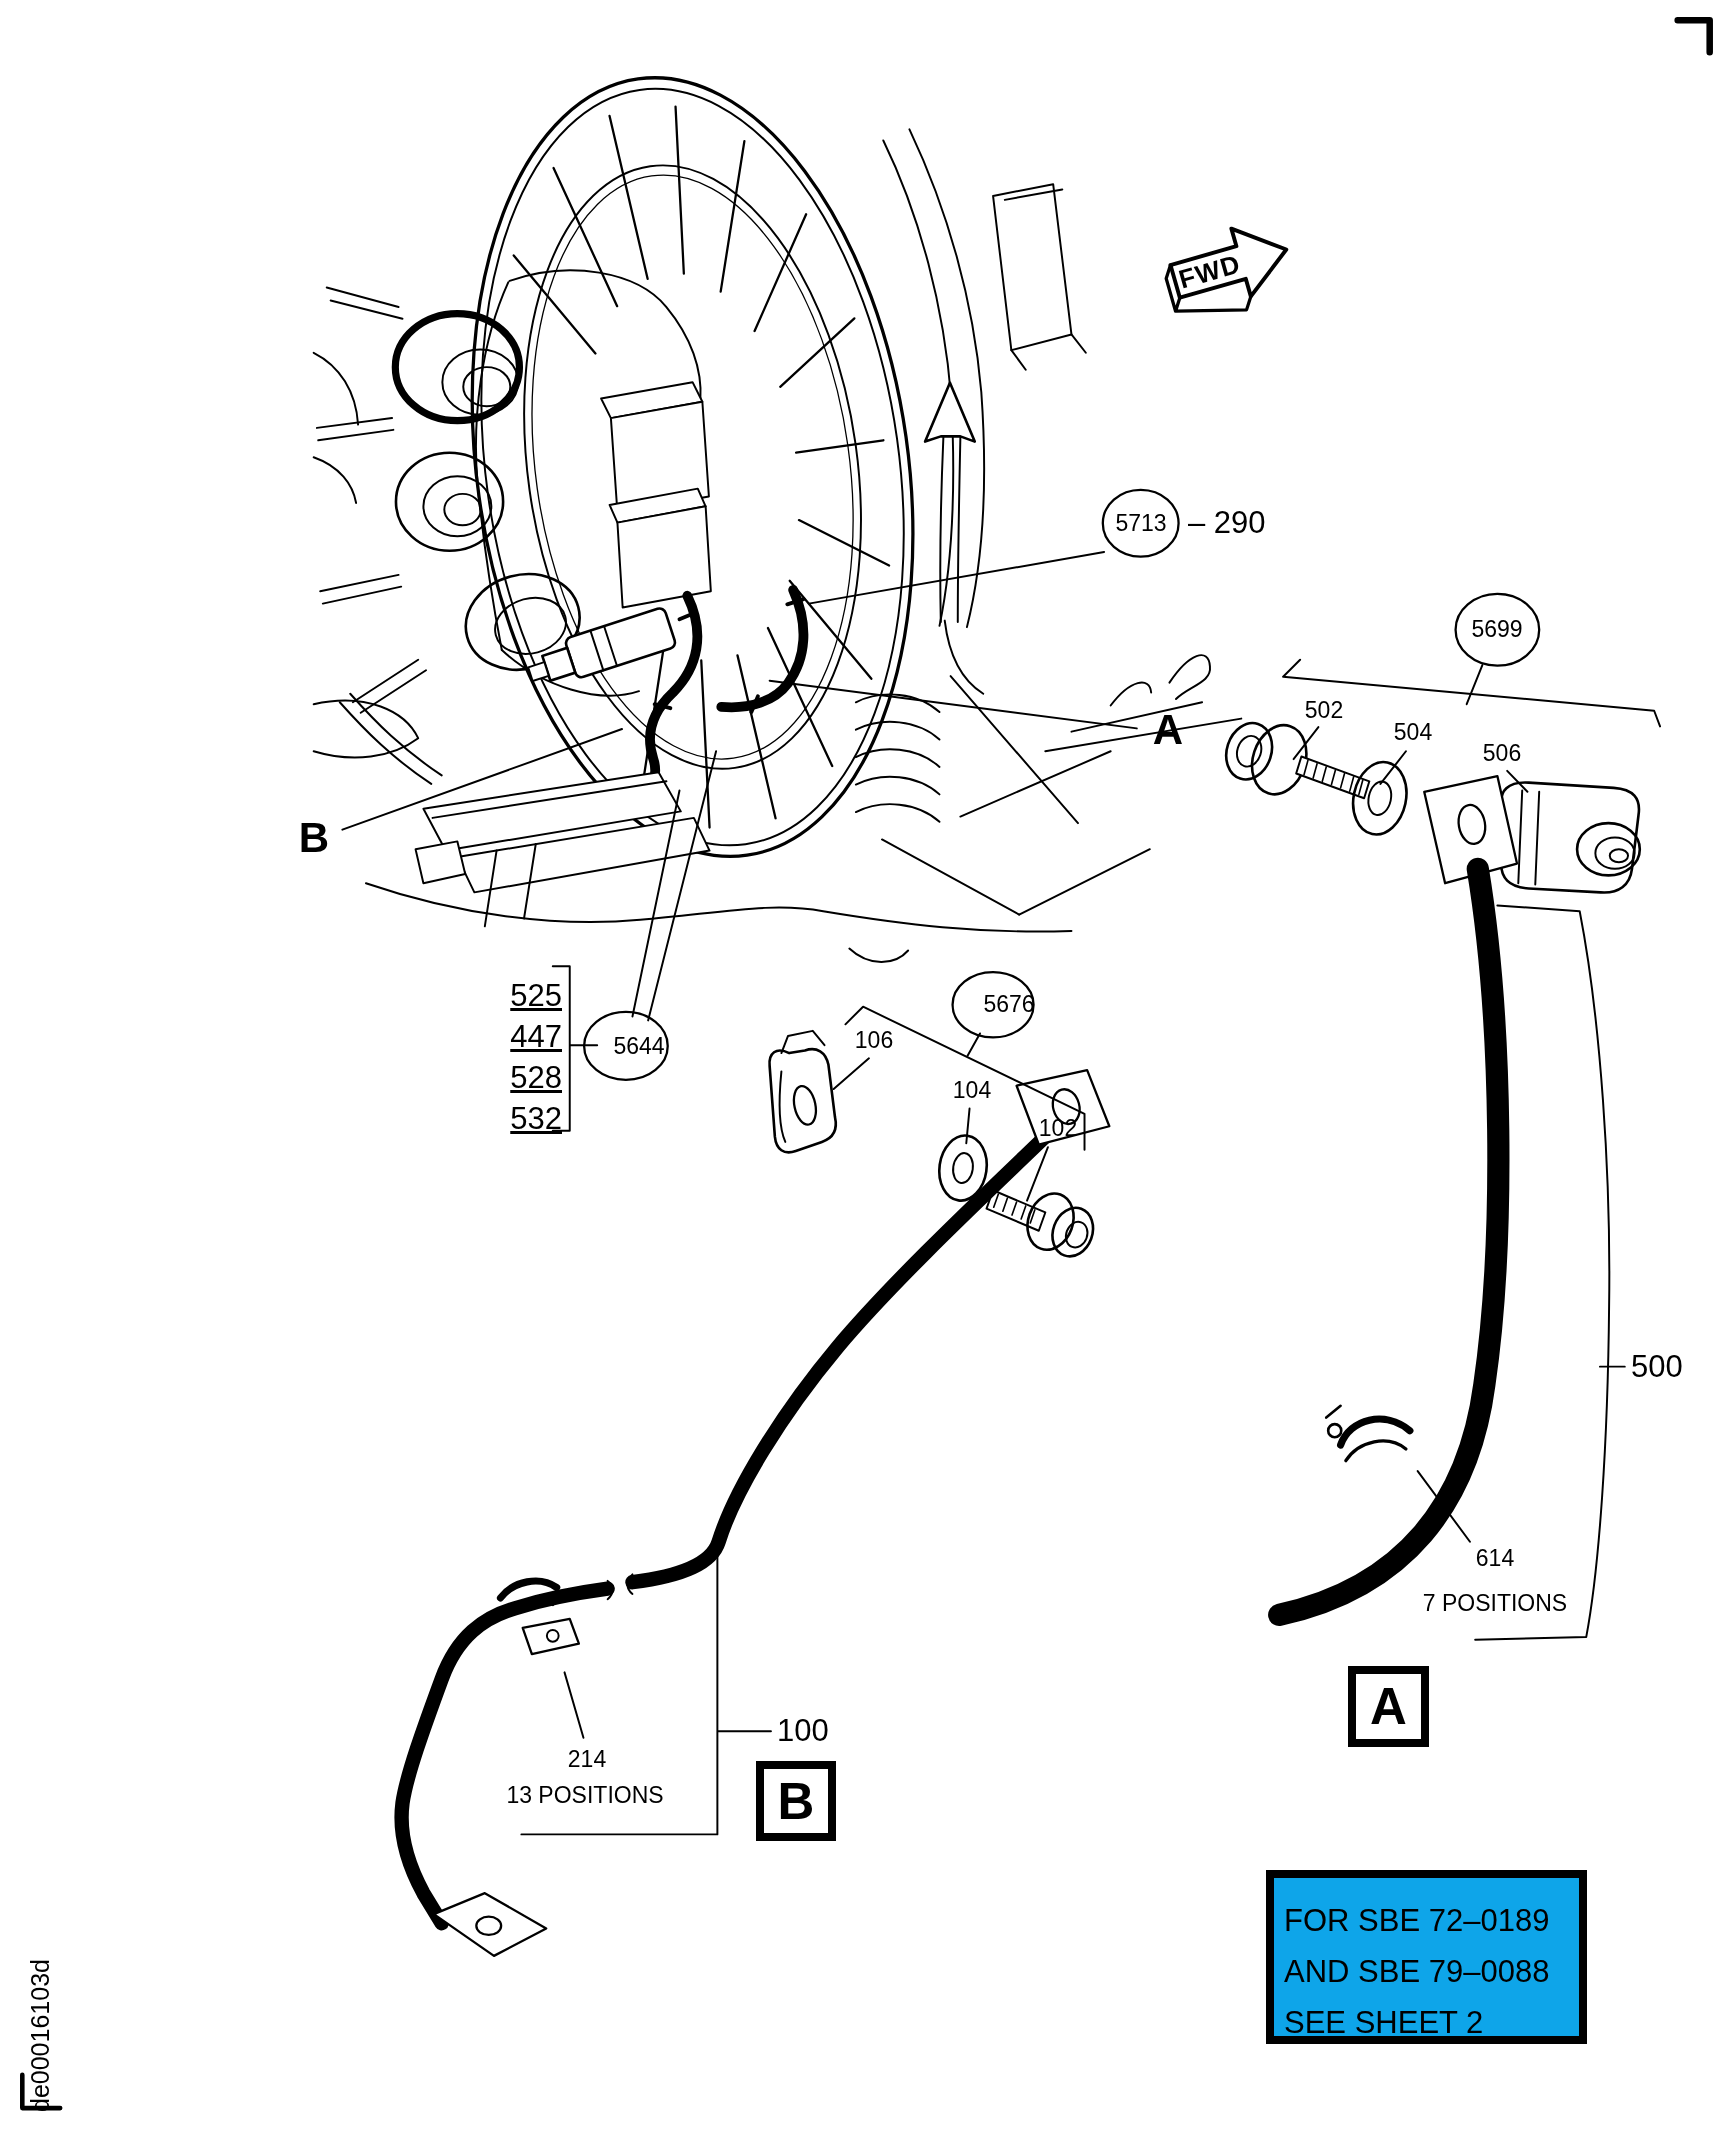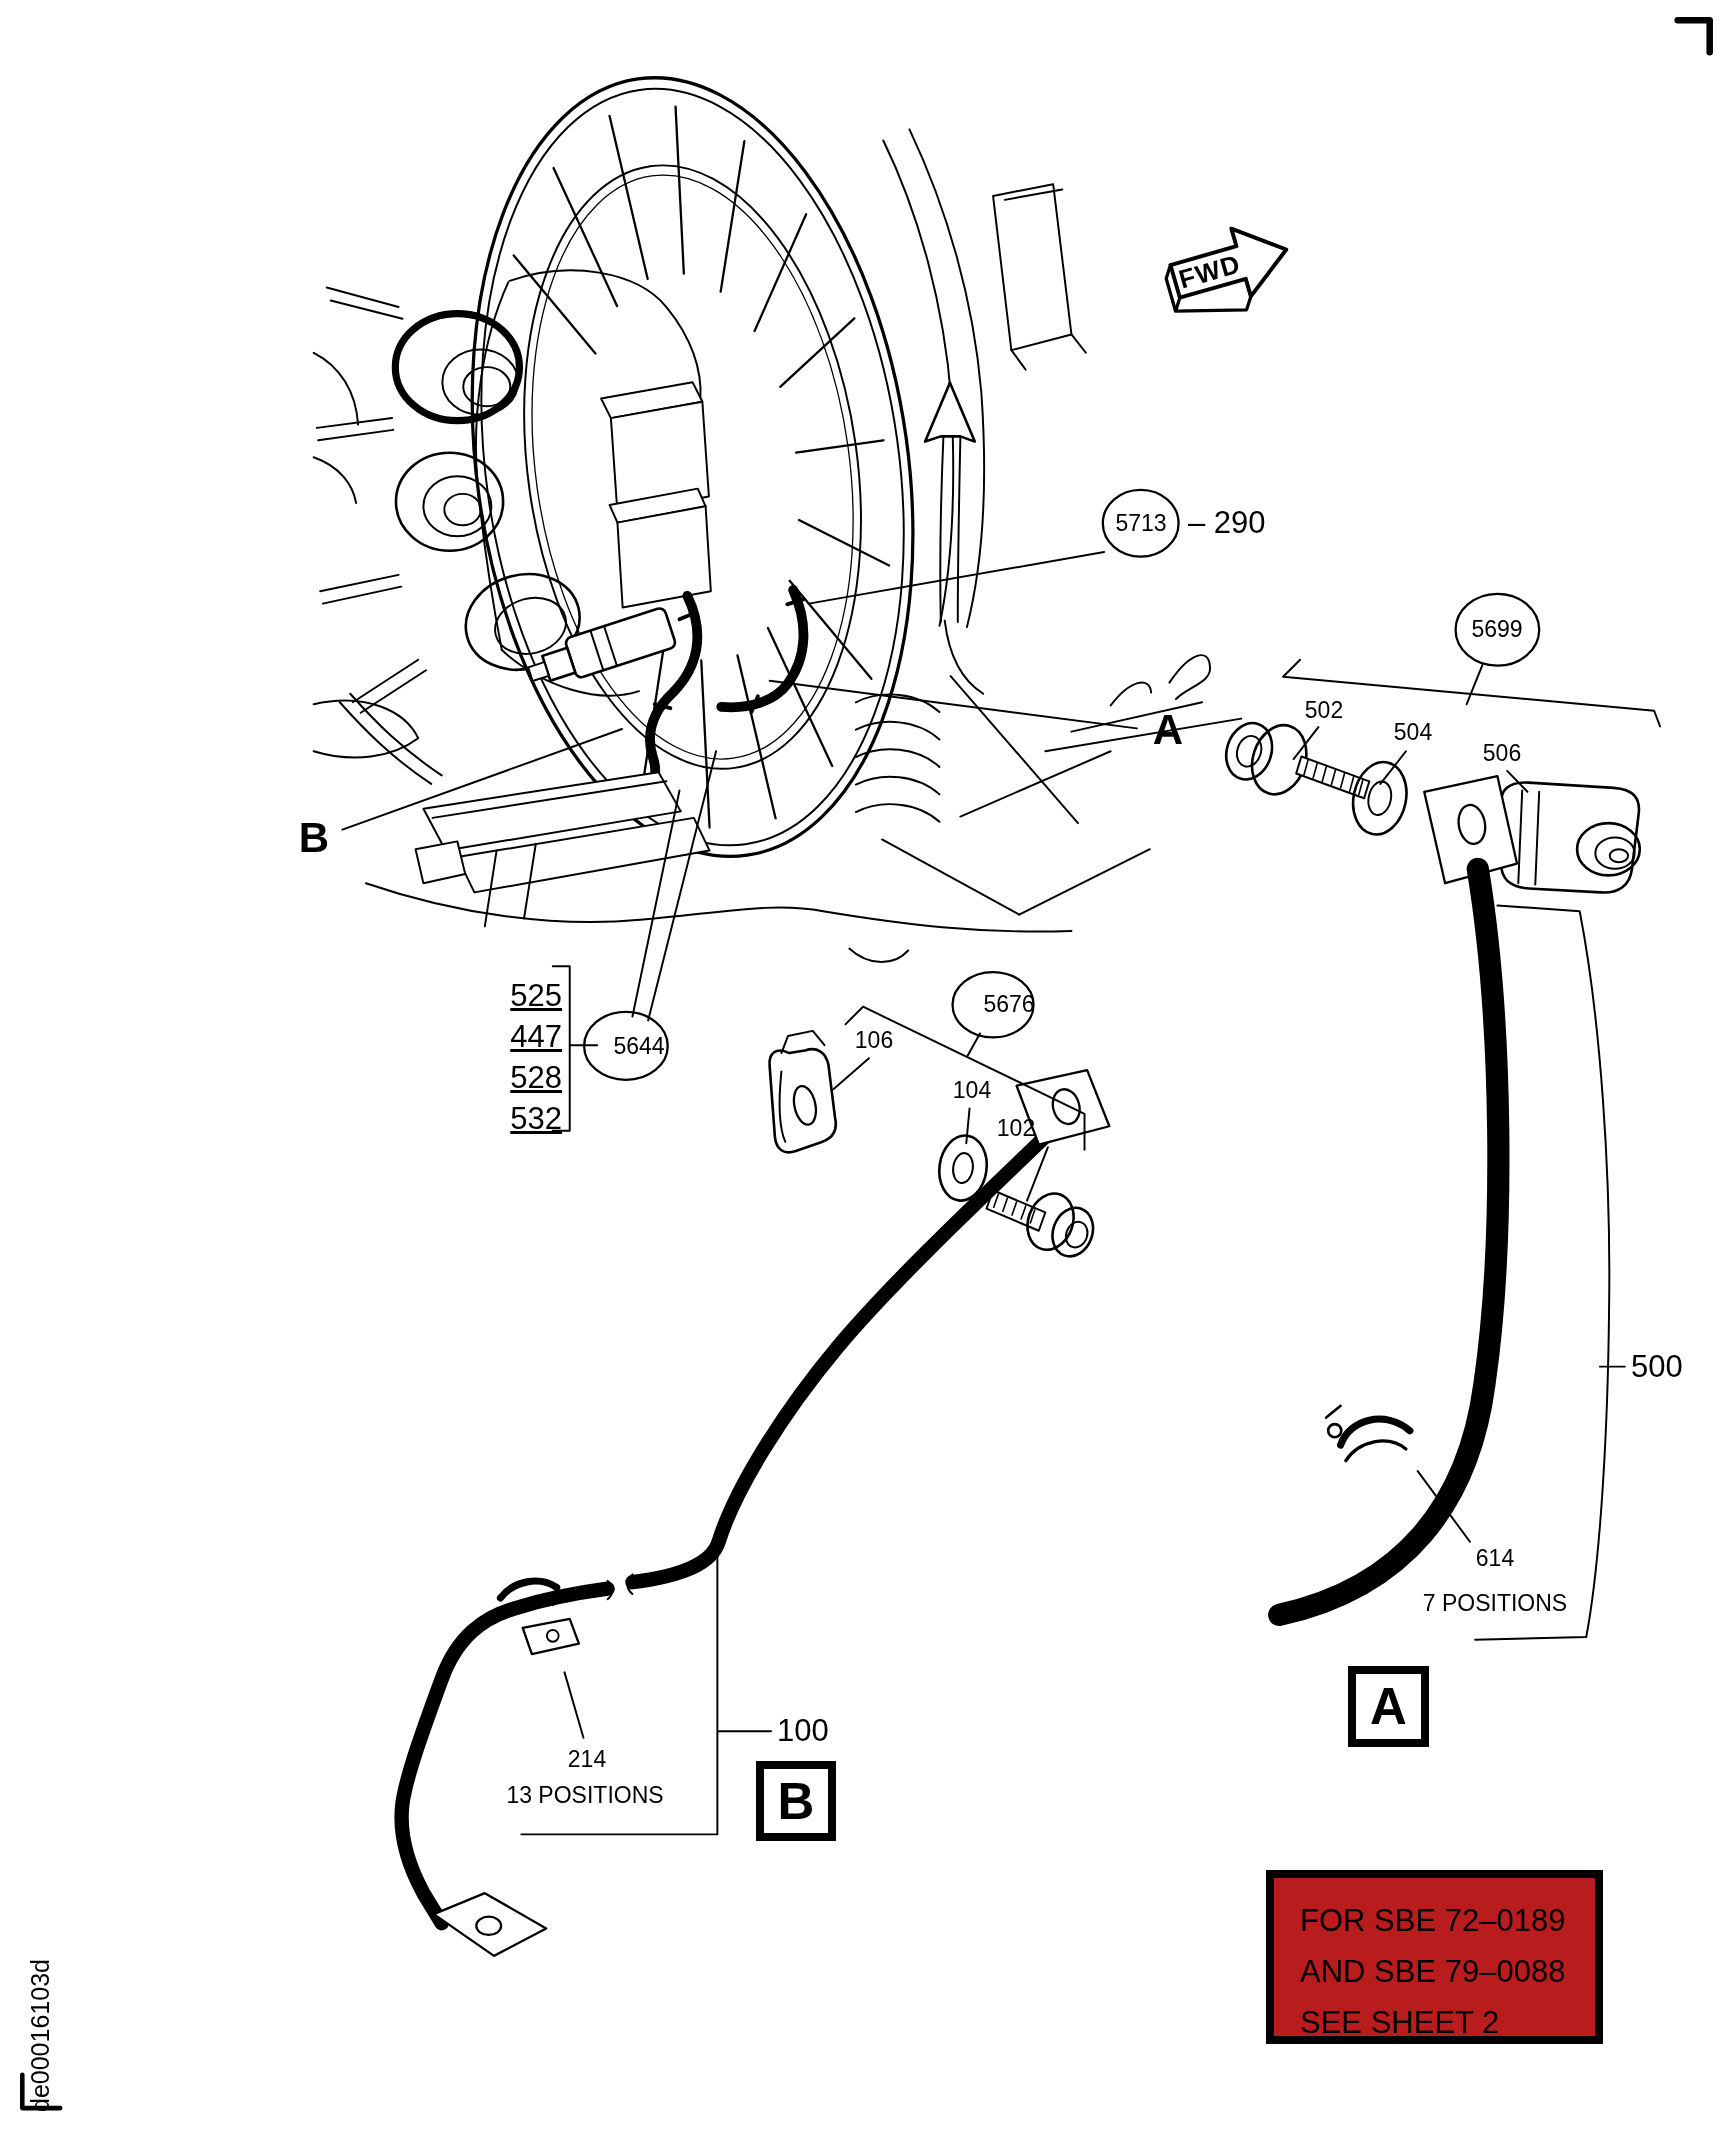--- a/index.html
+++ b/index.html
@@ -9,22 +9,22 @@
   svg *{stroke:#000;fill:none;stroke-linecap:round;stroke-linejoin:round;}
   svg .wf{fill:#fff;}
   .cl{position:absolute;font-size:23px;white-space:nowrap;transform:translate(-50%,-50%);}
   .cl-l{position:absolute;font-size:31px;white-space:nowrap;transform:translateY(-50%);}
   .bigletter{position:absolute;font-size:42px;font-weight:bold;white-space:nowrap;
              transform:translate(-50%,-50%);}
   .stack{position:absolute;font-size:31px;line-height:41px;text-align:right;
          transform:translateX(-100%);white-space:nowrap;text-decoration:underline;}
   .detailbox{position:absolute;border:8.5px solid #000;display:flex;align-items:center;
              justify-content:center;font-size:51px;font-weight:bold;background:#fff;}
-  .notebox{position:absolute;border:8.5px solid #000;background:#b91c1c;
-           padding:17px 0 0 26px;font-size:31px;line-height:51px;white-space:nowrap;}
+  .notebox{position:absolute;border:8.5px solid #000;background:#0ea5e9;
+           padding:17px 0 0 10px;font-size:31px;line-height:51px;white-space:nowrap;}
   .fwd{position:absolute;font-size:26px;font-weight:bold;letter-spacing:1.3px;
        transform:translate(-50%,-50%) rotate(-16deg);}
   .footer-code{position:absolute;left:26px;top:2112px;font-size:25px;white-space:nowrap;
                transform:rotate(-90deg);transform-origin:0 0;}
 </style>
 </head>
 <body>
 
 <div class="page">
 
@@ -286,21 +286,21 @@
     <div>525</div>
     <div>447</div>
     <div>528</div>
     <div>532</div>
   </div>
   <span class="cl" style="left:639px;top:1046px">5644</span>
 
   <span class="cl" style="left:1009px;top:1004px">5676</span>
   <span class="cl" style="left:874px;top:1040px">106</span>
   <span class="cl" style="left:972px;top:1090px">104</span>
-  <span class="cl" style="left:1016px;top:1128px">102</span>
+  <span class="cl" style="left:1058px;top:1128px">102</span>
   <span class="cl-l" style="left:777px;top:1731px">100</span>
   <span class="cl" style="left:587px;top:1759px">214</span>
   <span class="cl" style="left:585px;top:1795px">13 POSITIONS</span>
 
   <span class="fwd" style="left:1210px;top:272px">FWD</span>
 
   <div class="detailbox" style="left:1348px;top:1666px;width:65px;height:65px">
     <span>A</span>
   </div>
   <div class="detailbox" style="left:756px;top:1761px;width:64px;height:64px">

